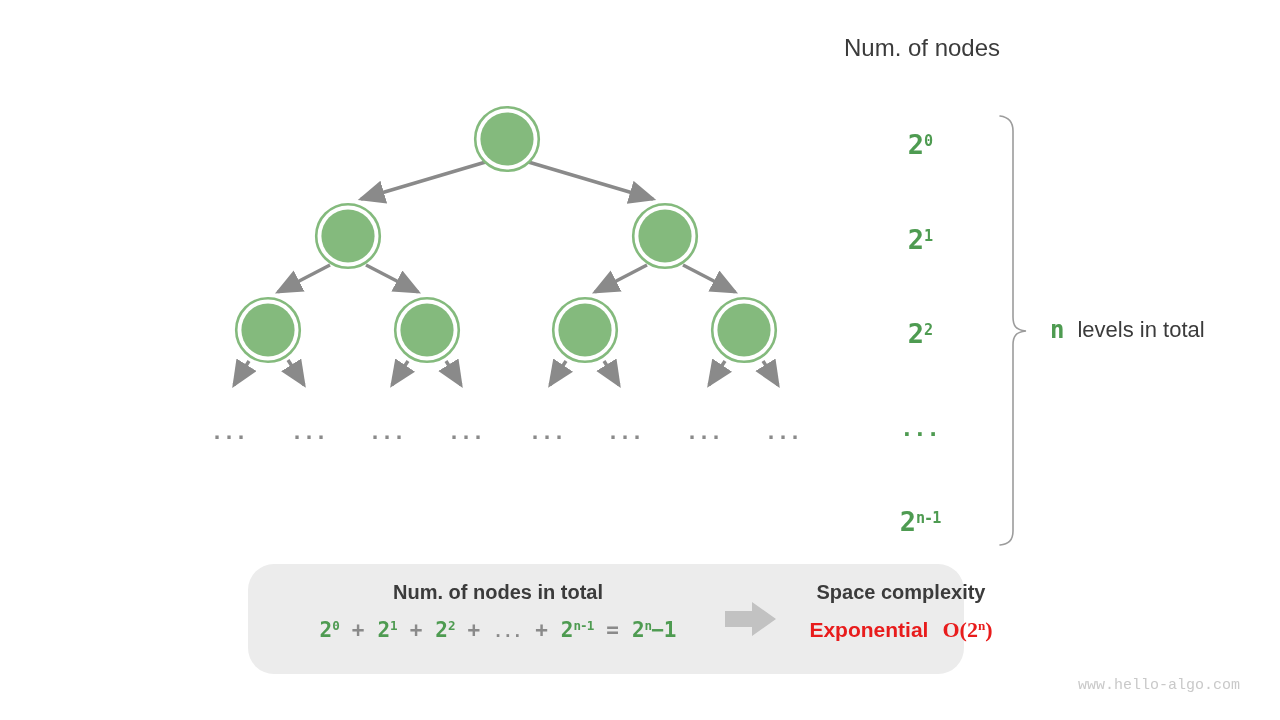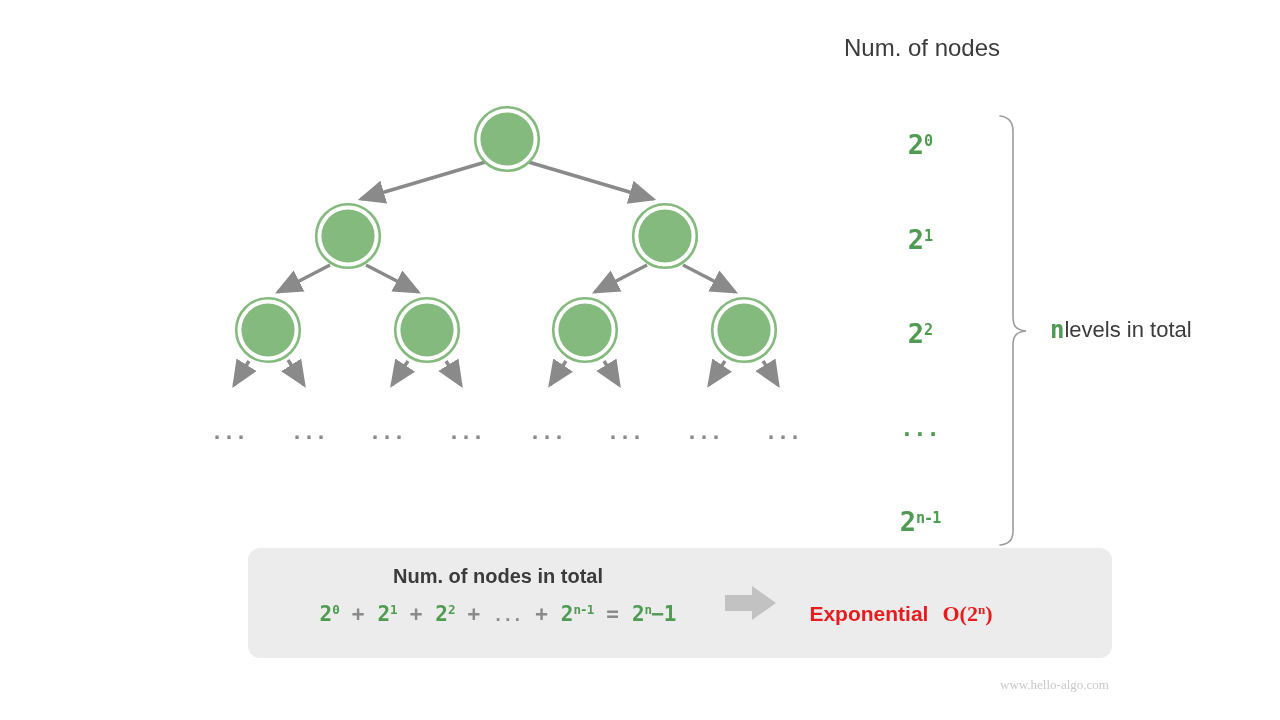--- a/index.html
+++ b/index.html
@@ -30,45 +30,45 @@
 
   
   .tdots{top:419px;width:44px;height:26px;text-align:center;
          font-family:"DejaVu Sans Mono",monospace;font-weight:bold;
          font-size:20px;line-height:26px;color:var(--edge);}
 
   
   .brace-label{left:1050px;top:314px;height:32px;display:flex;align-items:center;}
   .brace-label .n{font-family:"DejaVu Sans Mono",monospace;font-weight:bold;
                   font-size:24px;color:var(--green);}
-  .brace-label .t{font-size:22px;color:var(--dark);}
+  .brace-label .t{font-size:22px;color:var(--dark);margin-left:13px;}
 
   
-  .box{left:248px;top:548px;width:864px;height:110px;background:var(--boxbg);
-       border-radius:12px;}
+  .box{left:248px;top:564px;width:716px;height:110px;background:var(--boxbg);
+       border-radius:26px;}
   .box-col-left{left:0;top:0;width:500px;height:110px;}
   .box-col-right{left:520px;top:0;width:266px;height:110px;}
   .box-title{position:absolute;left:0;right:0;top:17px;text-align:center;
              font-size:20px;font-weight:bold;color:var(--dark);}
   .formula{position:absolute;left:0;right:0;top:54px;display:flex;
            justify-content:center;align-items:baseline;gap:13px;
            font-family:"DejaVu Sans Mono",monospace;font-weight:bold;
            font-size:21px;color:var(--green);}
   .formula sup{font-size:0.6em;vertical-align:0.52em;letter-spacing:-1px;}
   .formula .op{color:var(--edge);}
   .cx-row{position:absolute;left:0;right:0;top:53px;display:flex;
           justify-content:center;align-items:baseline;gap:14px;color:var(--red);}
   .cx-word{font-size:21px;font-weight:bold;}
   .cx-bigo{font-family:Liberation Serif, serif;font-weight:bold;font-size:22px;}
   .cx-bigo sup{font-size:0.6em;vertical-align:0.52em;}
   .big-arrow{left:477px;top:37px;}
 
   
-  .watermark{left:1000px;top:677px;width:240px;
-             font-family:Liberation Serif, serif;font-size:13px;
+  .watermark{left:1000px;top:677px;width:240px;text-align:right;
+             font-family:Liberation Mono, monospace;font-size:15px;
              color:var(--watermark);}
 </style>
 </head>
 <body>
 
 <div class="stage">
 
   <svg class="abs" style="left:0;top:0" width="1280" height="720" viewBox="0 0 1280 720">
     <defs>
       <marker id="ah" markerWidth="10" markerHeight="9" refX="7" refY="3.5" orient="auto">
@@ -167,20 +167,21 @@
         <span class="op">=</span>
         <span class="term"><span>2</span><sup>n</sup><span>−1</span></span>
       </div>
     </div>
 
     <svg class="big-arrow abs" width="52" height="36" viewBox="0 0 52 36">
       <polygon points="0,10 27,10 27,1 51,18 27,35 27,26 0,26" fill="#C2C2C2"></polygon>
     </svg>
 
     <div class="box-col-right abs">
+      <div class="box-title">Space complexity</div>
       <div class="cx-row">
         <span class="cx-word">Exponential</span>
         <span class="cx-bigo"><span>O(</span><span>2</span><sup>n</sup><span>)</span></span>
       </div>
     </div>
   </div>
 
   <div class="watermark abs">www.hello-algo.com</div>
 
 </div>

